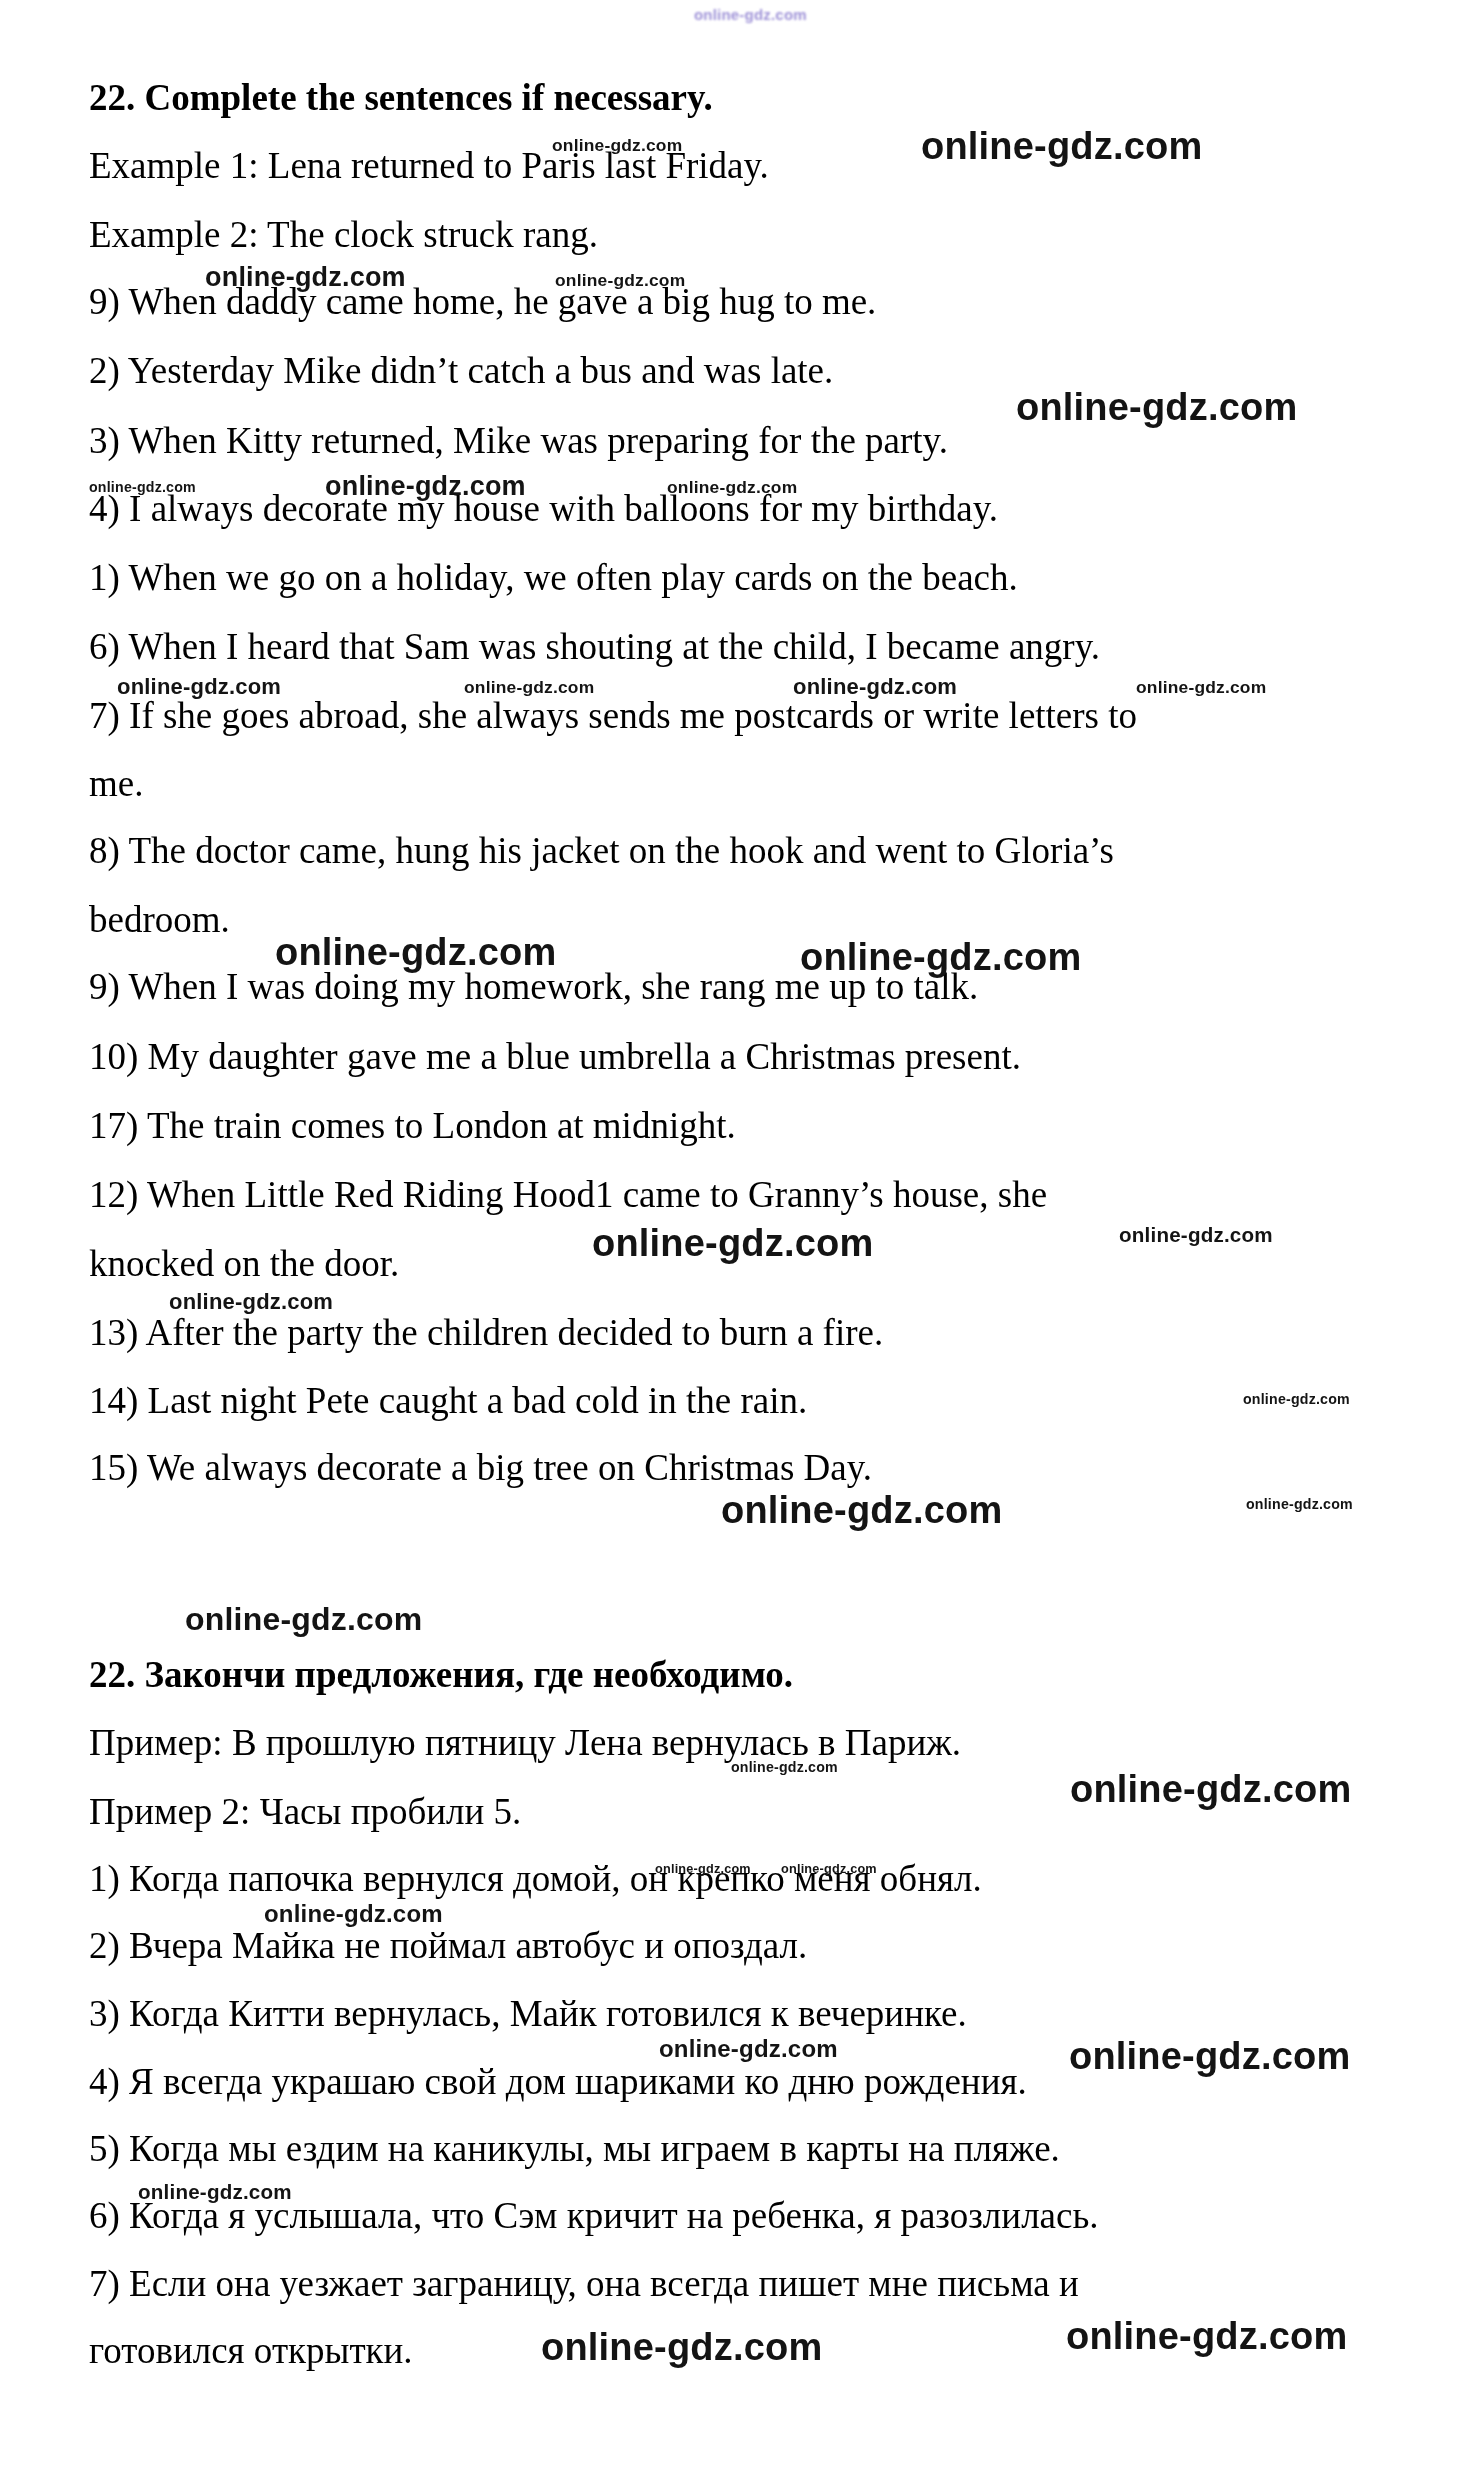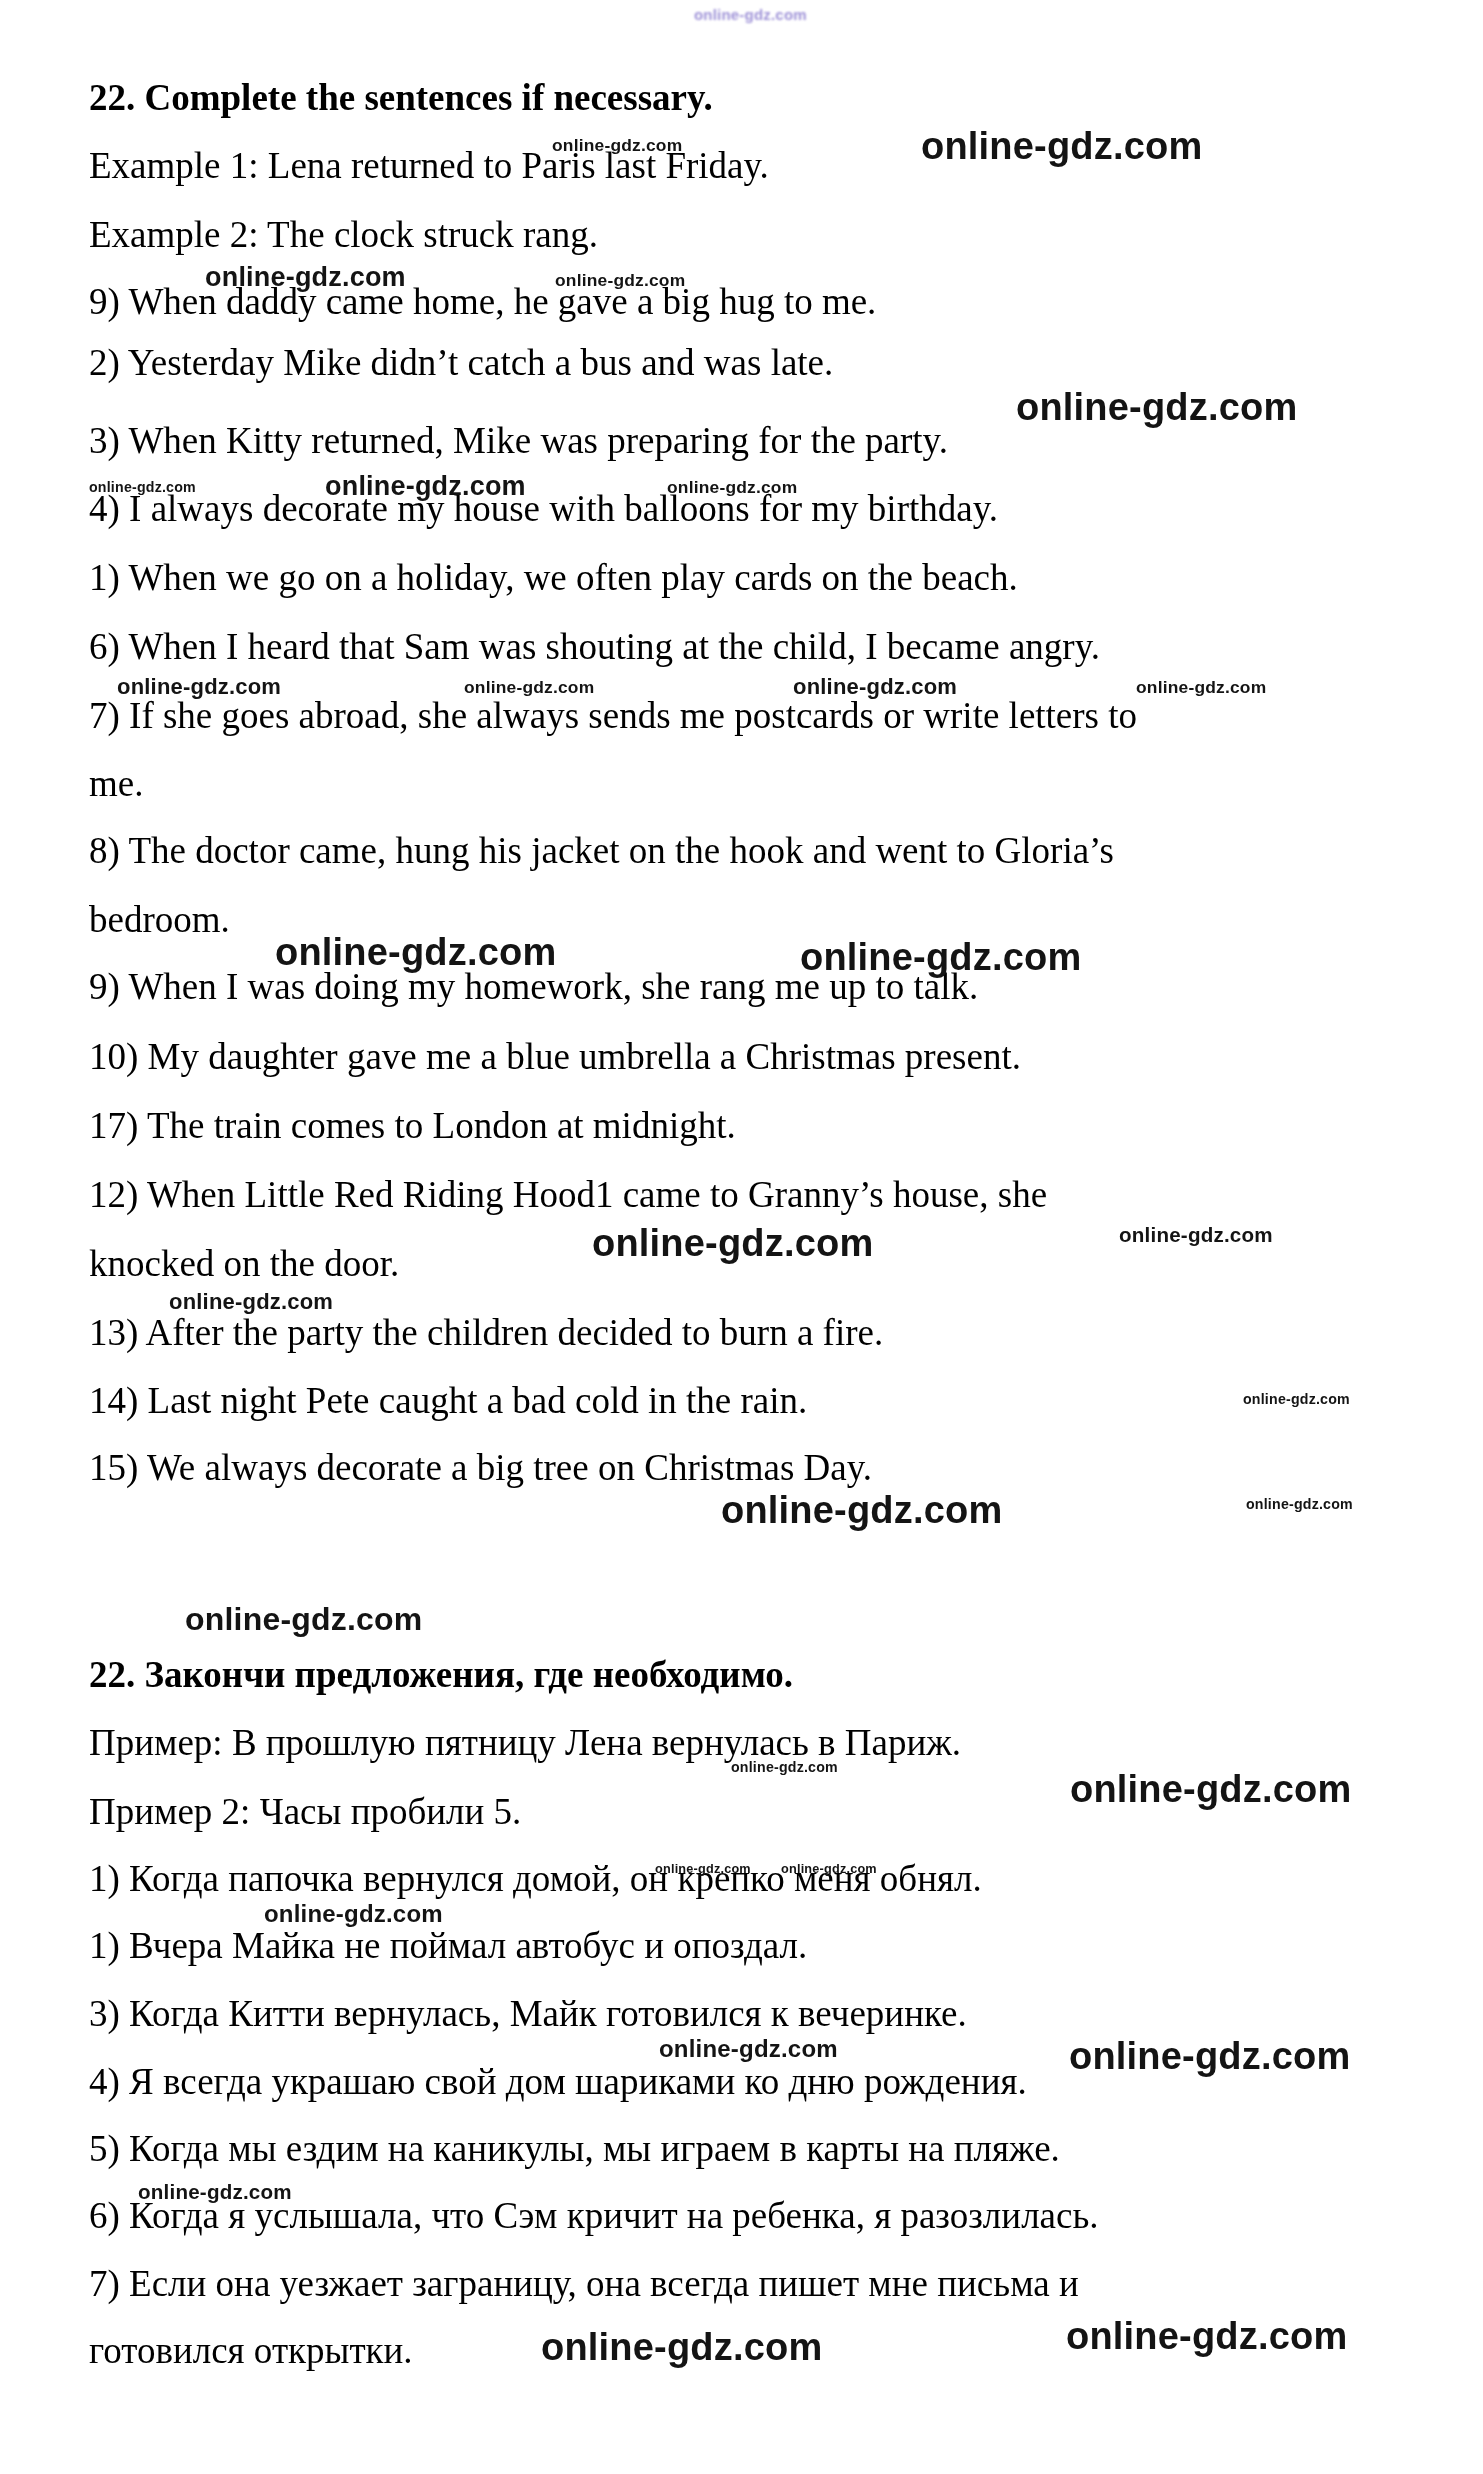--- a/index.html
+++ b/index.html
@@ -36,21 +36,21 @@
 </head>
 <body>
 
 <div class="page">
 
   <div>
     <div class="line bold" style="top:74px">22. Complete the sentences if necessary.</div>
     <div class="line" style="top:142px">Example 1: Lena returned to Paris last Friday.</div>
     <div class="line" style="top:211px">Example 2: The clock struck rang.</div>
     <div class="line" style="top:278px">9) When daddy came home, he gave a big hug to me.</div>
-    <div class="line" style="top:339px">2) Yesterday Mike didn’t catch a bus and was late.</div>
+    <div class="line" style="top:347px">2) Yesterday Mike didn’t catch a bus and was late.</div>
     <div class="line" style="top:417px">3) When Kitty returned, Mike was preparing for the party.</div>
     <div class="line" style="top:485px">4) I always decorate my house with balloons for my birthday.</div>
     <div class="line" style="top:554px">1) When we go on a holiday, we often play cards on the beach.</div>
     <div class="line" style="top:623px">6) When I heard that Sam was shouting at the child, I became angry.</div>
     <div class="line" style="top:692px">7) If she goes abroad, she always sends me postcards or write letters to</div>
     <div class="line" style="top:760px">me.</div>
     <div class="line" style="top:827px">8) The doctor came, hung his jacket on the hook and went to Gloria’s</div>
     <div class="line" style="top:896px">bedroom.</div>
     <div class="line" style="top:963px">9) When I was doing my homework, she rang me up to talk.</div>
     <div class="line" style="top:1033px">10) My daughter gave me a blue umbrella a Christmas present.</div>
@@ -60,21 +60,21 @@
     <div class="line" style="top:1309px">13) After the party the children decided to burn a fire.</div>
     <div class="line" style="top:1377px">14) Last night Pete caught a bad cold in the rain.</div>
     <div class="line" style="top:1444px">15) We always decorate a big tree on Christmas Day.</div>
   </div>
 
   <div>
     <div class="line bold" style="top:1651px">22. Закончи предложения, где необходимо.</div>
     <div class="line" style="top:1719px">Пример: В прошлую пятницу Лена вернулась в Париж.</div>
     <div class="line" style="top:1788px">Пример 2: Часы пробили 5.</div>
     <div class="line" style="top:1855px">1) Когда папочка вернулся домой, он крепко меня обнял.</div>
-    <div class="line" style="top:1922px">1) Вчера Майка не поймал автобус и опоздал.</div>
+    <div class="line" style="top:1922px">2) Вчера Майка не поймал автобус и опоздал.</div>
     <div class="line" style="top:1990px">3) Когда Китти вернулась, Майк готовился к вечеринке.</div>
     <div class="line" style="top:2058px">4) Я всегда украшаю свой дом шариками ко дню рождения.</div>
     <div class="line" style="top:2125px">5) Когда мы ездим на каникулы, мы играем в карты на пляже.</div>
     <div class="line" style="top:2192px">6) Когда я услышала, что Сэм кричит на ребенка, я разозлилась.</div>
     <div class="line" style="top:2260px">7) Если она уезжает заграницу, она всегда пишет мне письма и</div>
     <div class="line" style="top:2327px">готовился открытки.</div>
   </div>
 
   <div>
     <div class="wm wm-blur" style="left:694px;top:6.3px;font-size:15px">online-gdz.com</div>

